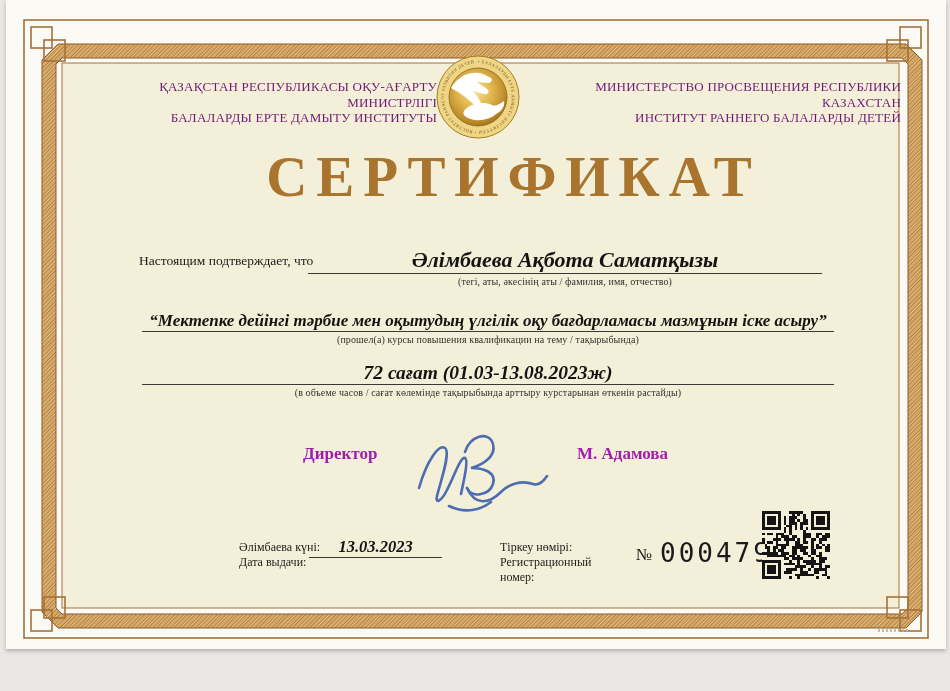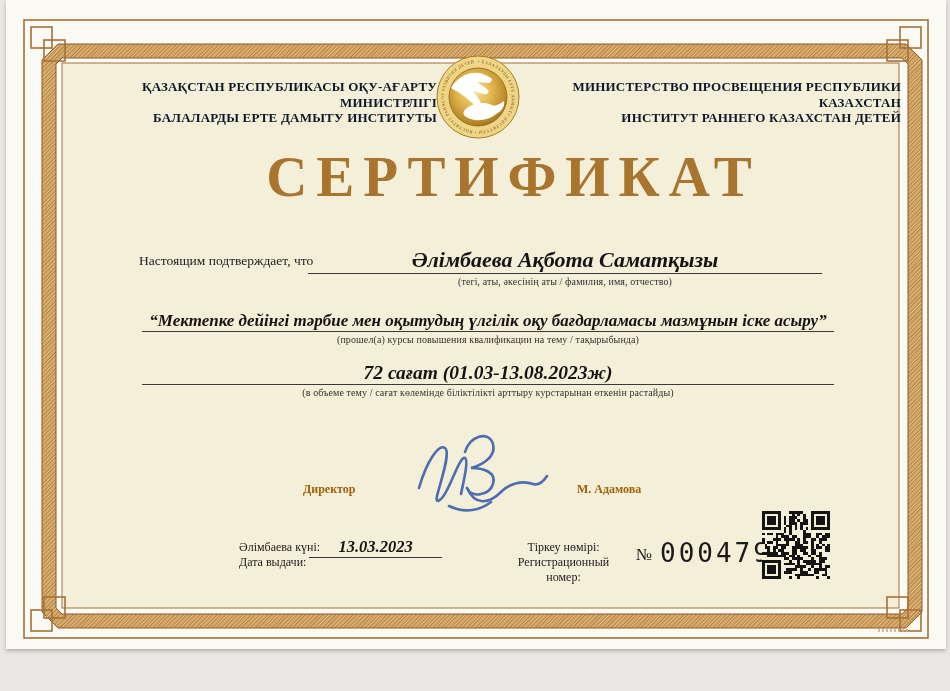--- a/index.html
+++ b/index.html
@@ -10,40 +10,40 @@
     color:#1d1c1a;
   }
   .paper{
     position:absolute;left:6px;top:0;width:940px;height:649px;
     background:#fbfaf4;
     box-shadow:0 2px 4px rgba(0,0,0,.25);
   }
   .abs{position:absolute;}
   svg{display:block;}
   .org{
-    font-size:13px;font-weight:bold;line-height:15.5px;color:#0f172a;
+    font-size:13px;font-weight:normal;line-height:15.5px;color:#701a75;
     letter-spacing:.2px;
   }
   .org-left{left:69px;top:79px;width:368px;text-align:right;}
   .org-right{left:531px;top:79px;width:370px;text-align:right;}
   .cert-title{
     left:0;top:144px;width:950px;text-align:center;
     font-size:57px;font-weight:bold;letter-spacing:.155em;
     color:#a9752e;text-indent:.155em;margin-left:34px;
   }
   .fill-label{font-size:13.5px;line-height:18px;color:#22211f;}
   .fill-line{
     border-bottom:1.2px solid #3a3936;text-align:center;
     display:flex;align-items:flex-end;justify-content:center;
   }
   .fill-value{font-weight:bold;font-style:italic;color:#151413;}
   .caption{
     font-size:10px;color:#33322f;text-align:center;letter-spacing:.1px;
   }
-  .sig-label{font-size:12px;font-weight:bold;color:#a16207;margin-top:38px;}
+  .sig-label{font-size:17px;font-weight:bold;color:#a21caf;}
   .small-label{font-size:12px;line-height:15px;color:#22211f;}
   .reg-number{
     font-family:"DejaVu Sans Mono",monospace;
     font-size:26px;letter-spacing:3px;color:#1a1a1a;
   }
   .no-sign{font-size:17px;color:#1a1a1a;}
   .print-mark{
     left:878px;top:629px;width:30px;height:3px;
     background:repeating-linear-gradient(90deg,#c9a98a 0 2px,transparent 2px 4px);
     opacity:.8;
@@ -106,63 +106,63 @@
   <path fill="#ffffff" d="M17,35 C24,23 37,17 49,21 L57,25 C59,27 57,30 54,30 L43,29
            C47,32 51,34 54,37 C56,39 53,42 50,41 L39,38
            C43,43 46,47 48,52 C49,55 45,57 42,54 C34,45 26,40 17,35 Z"></path>
 
   <path fill="#ffffff" d="M30,58 C36,50 50,48 58,52 C63,54 66,50 70,48 C71,53 68,58 62,61
            C54,68 40,69 32,64 C29,62 29,60 30,58 Z"></path>
 </svg>
 
 <div class="abs org org-right">
   <div>МИНИСТЕРСТВО ПРОСВЕЩЕНИЯ РЕСПУБЛИКИ КАЗАХСТАН</div>
-  <div>ИНСТИТУТ РАННЕГО КАЗАХСТАН ДЕТЕЙ</div>
+  <div>ИНСТИТУТ РАННЕГО БАЛАЛАРДЫ ДЕТЕЙ</div>
 </div>
 
 <div class="abs cert-title">СЕРТИФИКАТ</div>
 
 <div class="abs fill-label" style="left:139px;top:252px">
   <div>Настоящим подтверждает, что</div>
 </div>
 <div class="abs fill-line" style="left:308px;top:245px;width:514px;height:28px">
   <span class="fill-value" style="font-size:22px">Әлімбаева Ақбота Саматқызы</span>
 </div>
 <div class="abs caption" style="left:308px;top:276px;width:514px">(тегі, аты, әкесінің аты / фамилия, имя, отчество)</div>
 
 <div class="abs fill-line" style="left:142px;top:303px;width:692px;height:28px">
   <span class="fill-value" style="font-size:17px">“Мектепке дейінгі тәрбие мен оқытудың үлгілік оқу бағдарламасы мазмұнын іске асыру”</span>
 </div>
 <div class="abs caption" style="left:142px;top:334px;width:692px">(прошел(а) курсы повышения квалификации на тему / тақырыбында)</div>
 
 <div class="abs fill-line" style="left:142px;top:357px;width:692px;height:27px">
   <span class="fill-value" style="font-size:19.5px">72 сағат (01.03-13.08.2023ж)</span>
 </div>
-<div class="abs caption" style="left:142px;top:387px;width:692px">(в объеме тему / сағат көлемінде біліктілікті арттыру курстарынан өткенін растайды)</div>
+<div class="abs caption" style="left:142px;top:387px;width:692px">(в объеме часов / сағат көлемінде тақырыбында арттыру курстарынан өткенін растайды)</div>
 
 <div class="abs sig-label" style="left:303px;top:444px">Директор</div>
 <svg class="abs" style="left:405px;top:418px" width="150" height="100" viewBox="0 0 150 100">
   <g fill="none" stroke="#3b5fae" stroke-width="2.6" stroke-linecap="round" opacity="0.9">
     <path d="M14,70 C22,42 34,26 40,30 C46,34 36,62 32,78 C30,86 36,84 42,72 C50,56 56,38 60,40 C64,42 58,66 56,76"></path>
     <path d="M60,34 C64,18 84,12 88,26 C92,40 74,48 66,50 C78,50 92,54 88,66 C84,78 66,80 62,70"></path>
     <path d="M62,70 C70,88 84,86 96,74 C104,66 116,62 128,66 C134,68 138,64 142,58"></path>
     <path d="M44,88 C60,96 76,92 86,84"></path>
   </g>
 </svg>
 <div class="abs sig-label" style="left:577px;top:444px">М. Адамова</div>
 
 <div class="abs small-label" style="left:239px;top:540px">
   <div>Әлімбаева күні:</div>
   <div>Дата выдачи:</div>
 </div>
 <div class="abs fill-line" style="left:309px;top:538px;width:133px;height:19px">
   <span class="fill-value" style="font-size:16.5px">13.03.2023</span>
 </div>
 
-<div class="abs small-label" style="left:500px;top:540px;width:127px;text-align:center">
+<div class="abs small-label" style="left:500px;top:540px;width:127px;text-align:left">
   <div>Тіркеу нөмірі:</div>
   <div>Регистрационный номер:</div>
 </div>
 <div class="abs no-sign" style="left:636px;top:545px">№</div>
 <div class="abs reg-number" style="left:660px;top:538px">000479</div>
 
 <svg class="abs" id="qr" style="left:762px;top:511px" width="68" height="68" viewBox="0 0 25 25" shape-rendering="crispEdges">
   <rect width="25" height="25" fill="#f3efd8"></rect>
   <g id="qr-modules" fill="#141414">
       <rect x="0" y="0" width="1" height="1"></rect>

